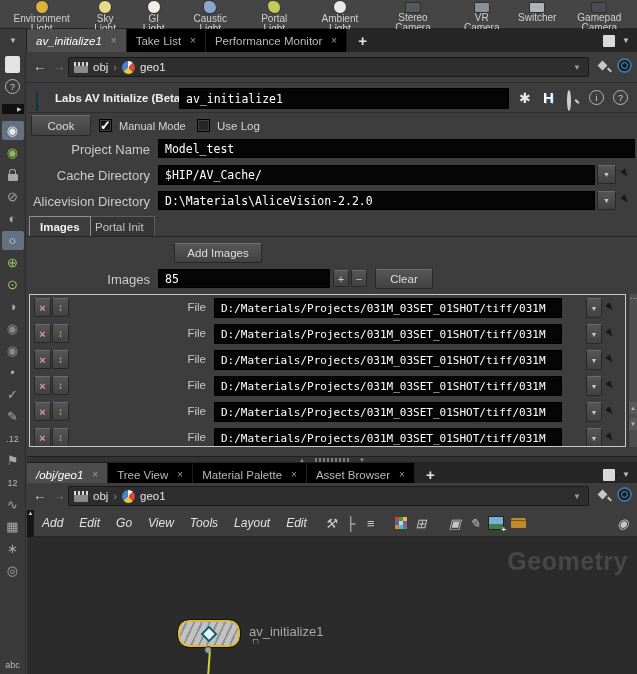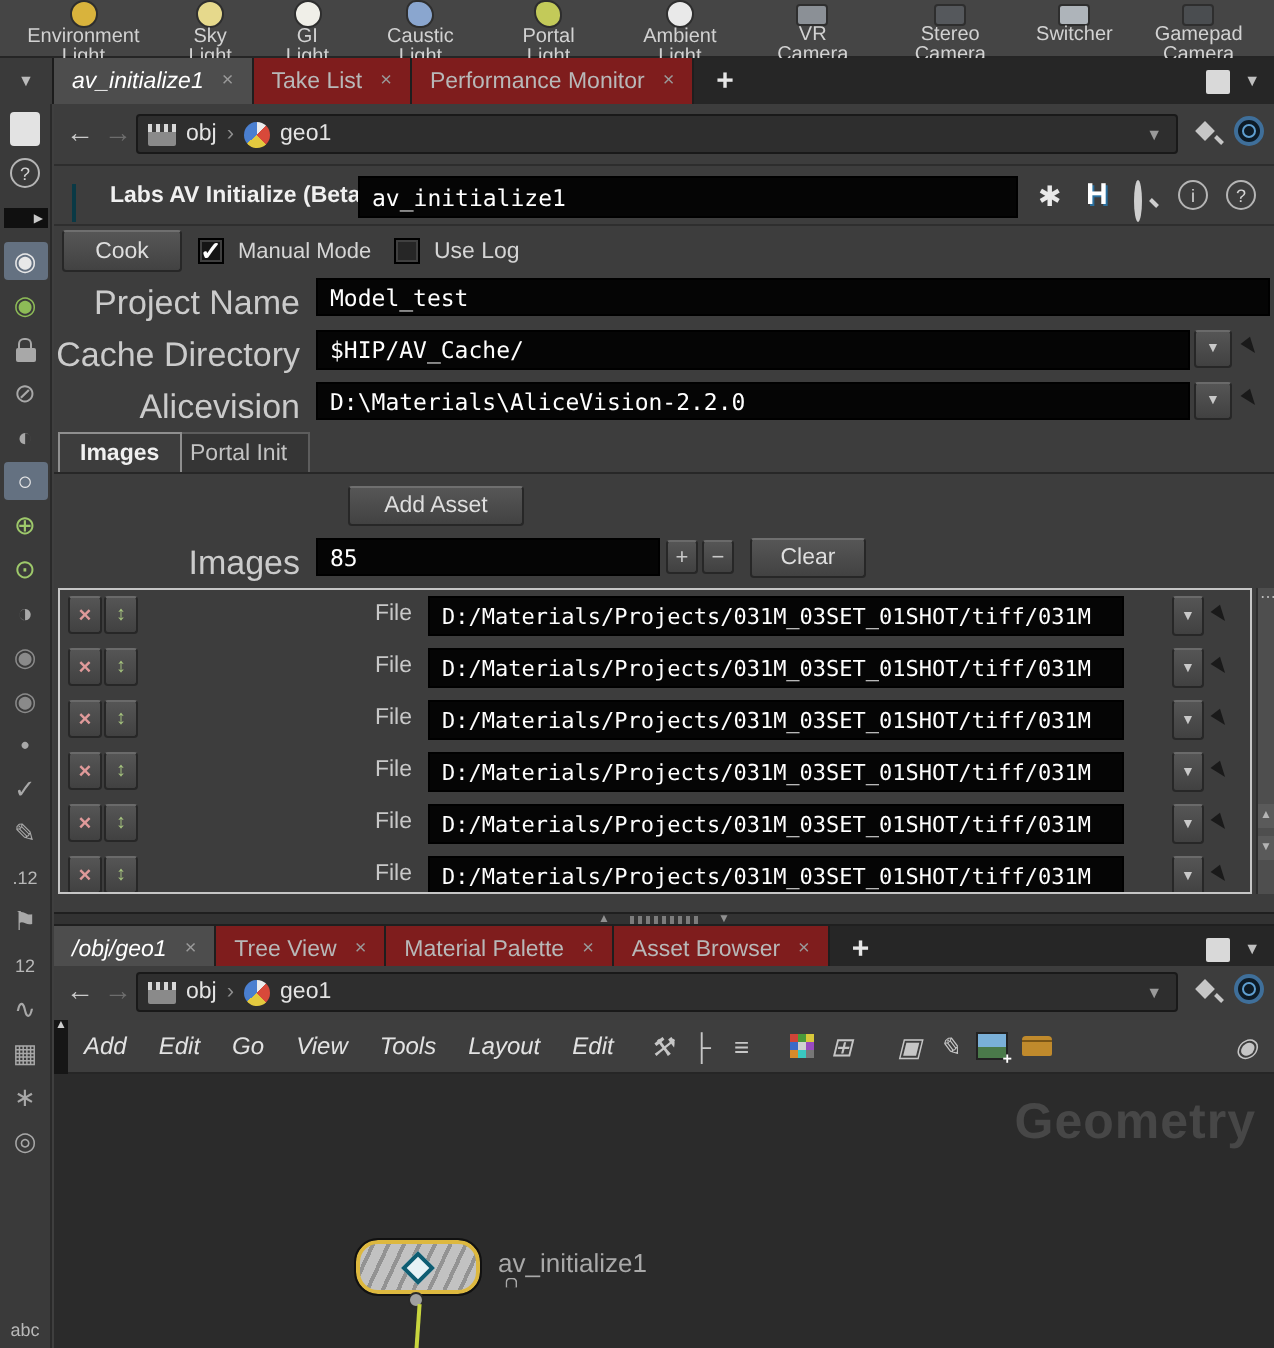--- a/index.html
+++ b/index.html
@@ -14,21 +14,21 @@
     padding:0 6px;height:29px;overflow:hidden;cursor:default;}
   .sicon{width:12px;height:12px;border-radius:50%;margin-top:0;flex:none;border:1px solid #2e2e2e;}
   .sicon.cam{width:14px;height:9px;border-radius:2px;margin-top:2px;}
   .slabel{font-size:10px;line-height:10px;color:#d2d2d2;text-align:center;max-width:66px;}
 
   
   .tabbar{position:absolute;left:0;width:637px;height:23px;background:#262626;display:flex;align-items:stretch;}
   .tabbar.inner{left:27px;width:610px;}
   .pane-menu-btn{width:26px;background:#3a3a3a;border-right:1px solid #1c1c1c;color:#bbb;font-size:8px;
     display:flex;align-items:center;justify-content:center;}
-  .tab{display:flex;align-items:center;gap:9px;padding:0 9px;background:#7f1d1d;border-right:1px solid #1e1e1e;
+  .tab{display:flex;align-items:center;gap:9px;padding:0 9px;background:#000000;border-right:1px solid #1e1e1e;
     color:#b8b8b8;font-size:11.5px;}
   .tab.active{background:#4d4d4d;color:#fff;}
   .tab.active .tab-label{font-style:italic;}
   .tab-close{font-size:10px;color:#9a9a9a;}
   .tab-plus{display:flex;align-items:center;padding:0 11px;color:#e6e6e6;font-size:15px;font-weight:bold;}
   .tab-right{margin-left:auto;display:flex;align-items:center;gap:7px;padding-right:7px;}
   .sqwhite{width:12px;height:12px;background:#d9d9d9;border-radius:1px;display:inline-block;}
   .tiny-caret{font-size:8px;color:#c0c0c0;}
 
   
@@ -76,21 +76,21 @@
     font-family:"DejaVu Sans Mono",monospace;font-size:11.5px;display:flex;align-items:center;
     padding:0 6px;white-space:nowrap;overflow:hidden;box-sizing:border-box;}
   .fld.b{font-weight:normal;}
   .hbtn{background:linear-gradient(#565656,#424242);border:1px solid #272727;border-top-color:#6f6f6f;
     border-radius:2px;color:#dedede;font-size:11.5px;display:flex;align-items:center;justify-content:center;box-sizing:border-box;}
   .sqbtn{background:linear-gradient(#555,#414141);border:1px solid #272727;border-top-color:#6a6a6a;
     border-radius:2px;color:#c9c9c9;display:flex;align-items:center;justify-content:center;box-sizing:border-box;}
   .cb{width:13px;height:13px;background:#151515;border:1px solid #000;box-shadow:inset 0 0 0 1px #404040;
     display:flex;align-items:center;justify-content:center;color:#fff;font-size:13px;font-weight:bold;box-sizing:border-box;}
   .cb.off{background:#262626;}
-  .plabel{position:absolute;left:0;width:123px;text-align:right;font-size:17px;color:#cbcbcb;}
+  .plabel{position:absolute;left:0;width:123px;text-align:right;font-size:13px;color:#cbcbcb;}
   .mag{position:relative;width:8px;height:8px;border:2px solid #cfcfcf;border-radius:50%;flex:none;}
   .mag::after{content:"";position:absolute;width:2px;height:5px;background:#cfcfcf;left:7px;top:7px;transform:rotate(-45deg);}
   .hlogo{font-size:15px;font-weight:bold;color:#fff;text-shadow:1px 1px 0 #2a6f9e;}
   .gear{font-size:14px;color:#e9e9e9;}
   .fchooser{position:relative;width:11px;height:14px;background:#dedede;border-radius:1px;flex:none;}
   .fchooser::after{content:"";position:absolute;left:2px;top:2px;border:3.5px solid transparent;
     border-top:8px solid #1a1a1a;transform:rotate(-38deg);}
   .ftab{position:absolute;top:0;height:20px;padding:0 10px;display:flex;align-items:center;font-size:11.5px;
     color:#c3c3c3;background:#353535;border:1px solid #5d5d5d;border-bottom:none;box-sizing:border-box;}
   .ftab.active{background:#3d3d3d;color:#f0f0f0;font-weight:bold;border-color:#8f8f8f;z-index:2;}
@@ -159,26 +159,26 @@
       </div>
     <div class="shelf-tool">
       <span class="sicon" style="background:#c3ca59;border-radius:40% 55% 45% 60%"></span>
       <span class="slabel">Portal Light</span>
       </div>
     <div class="shelf-tool">
       <span class="sicon" style="background:#e9e9e9"></span>
       <span class="slabel">Ambient Light</span>
       </div>
     <div class="shelf-tool">
+      <span class="sicon cam" style="background:#55585c"></span>
+      <span class="slabel">Stereo Camera</span>
+      </div>
+    <div class="shelf-tool">
       <span class="sicon cam" style="background:#8b9096"></span>
       <span class="slabel">VR Camera</span>
-      </div>
-    <div class="shelf-tool">
-      <span class="sicon cam" style="background:#55585c"></span>
-      <span class="slabel">Stereo Camera</span>
       </div>
     <div class="shelf-tool">
       <span class="sicon cam" style="background:#aeb4ba"></span>
       <span class="slabel">Switcher</span>
       </div>
     <div class="shelf-tool">
       <span class="sicon cam" style="background:#4a4d50"></span>
       <span class="slabel">Gamepad Camera</span>
       </div>
   </div>
@@ -321,21 +321,21 @@
       <div class="ftab active" style="left:2px">
         <span>Images</span>
         </div>
       <div class="ftab" style="left:57px">
         <span>Portal Init</span>
         </div>
       <div class="abs" style="left:0;top:20px;width:610px;height:1px;background:#272727"></div>
     </div>
 
     <div class="hbtn abs" style="top:191px;left:147px;width:88px;height:20px">
-      <span>Add Asset</span>
+      <span>Add Images</span>
       </div>
 
     <div class="abs" style="top:217px;left:0;width:610px;height:20px">
       <span class="plabel" style="top:3px">Images</span>
       <div class="fld b abs" style="left:131px;top:0;width:172px;height:19px">
         <span>85</span>
         </div>
       <div class="sqbtn abs" style="left:306px;top:1px;width:16px;height:17px;font-size:11px">
         <span>+</span>
         </div>

